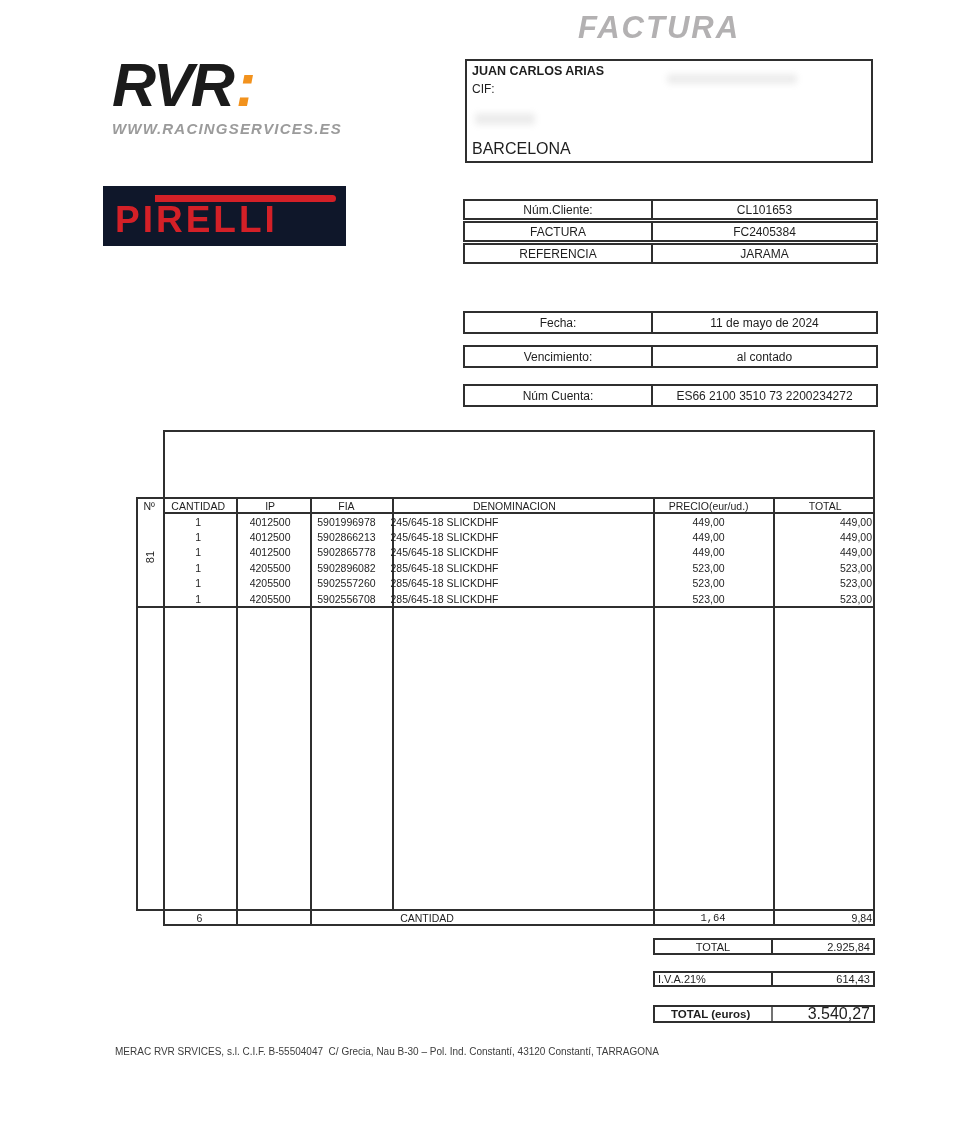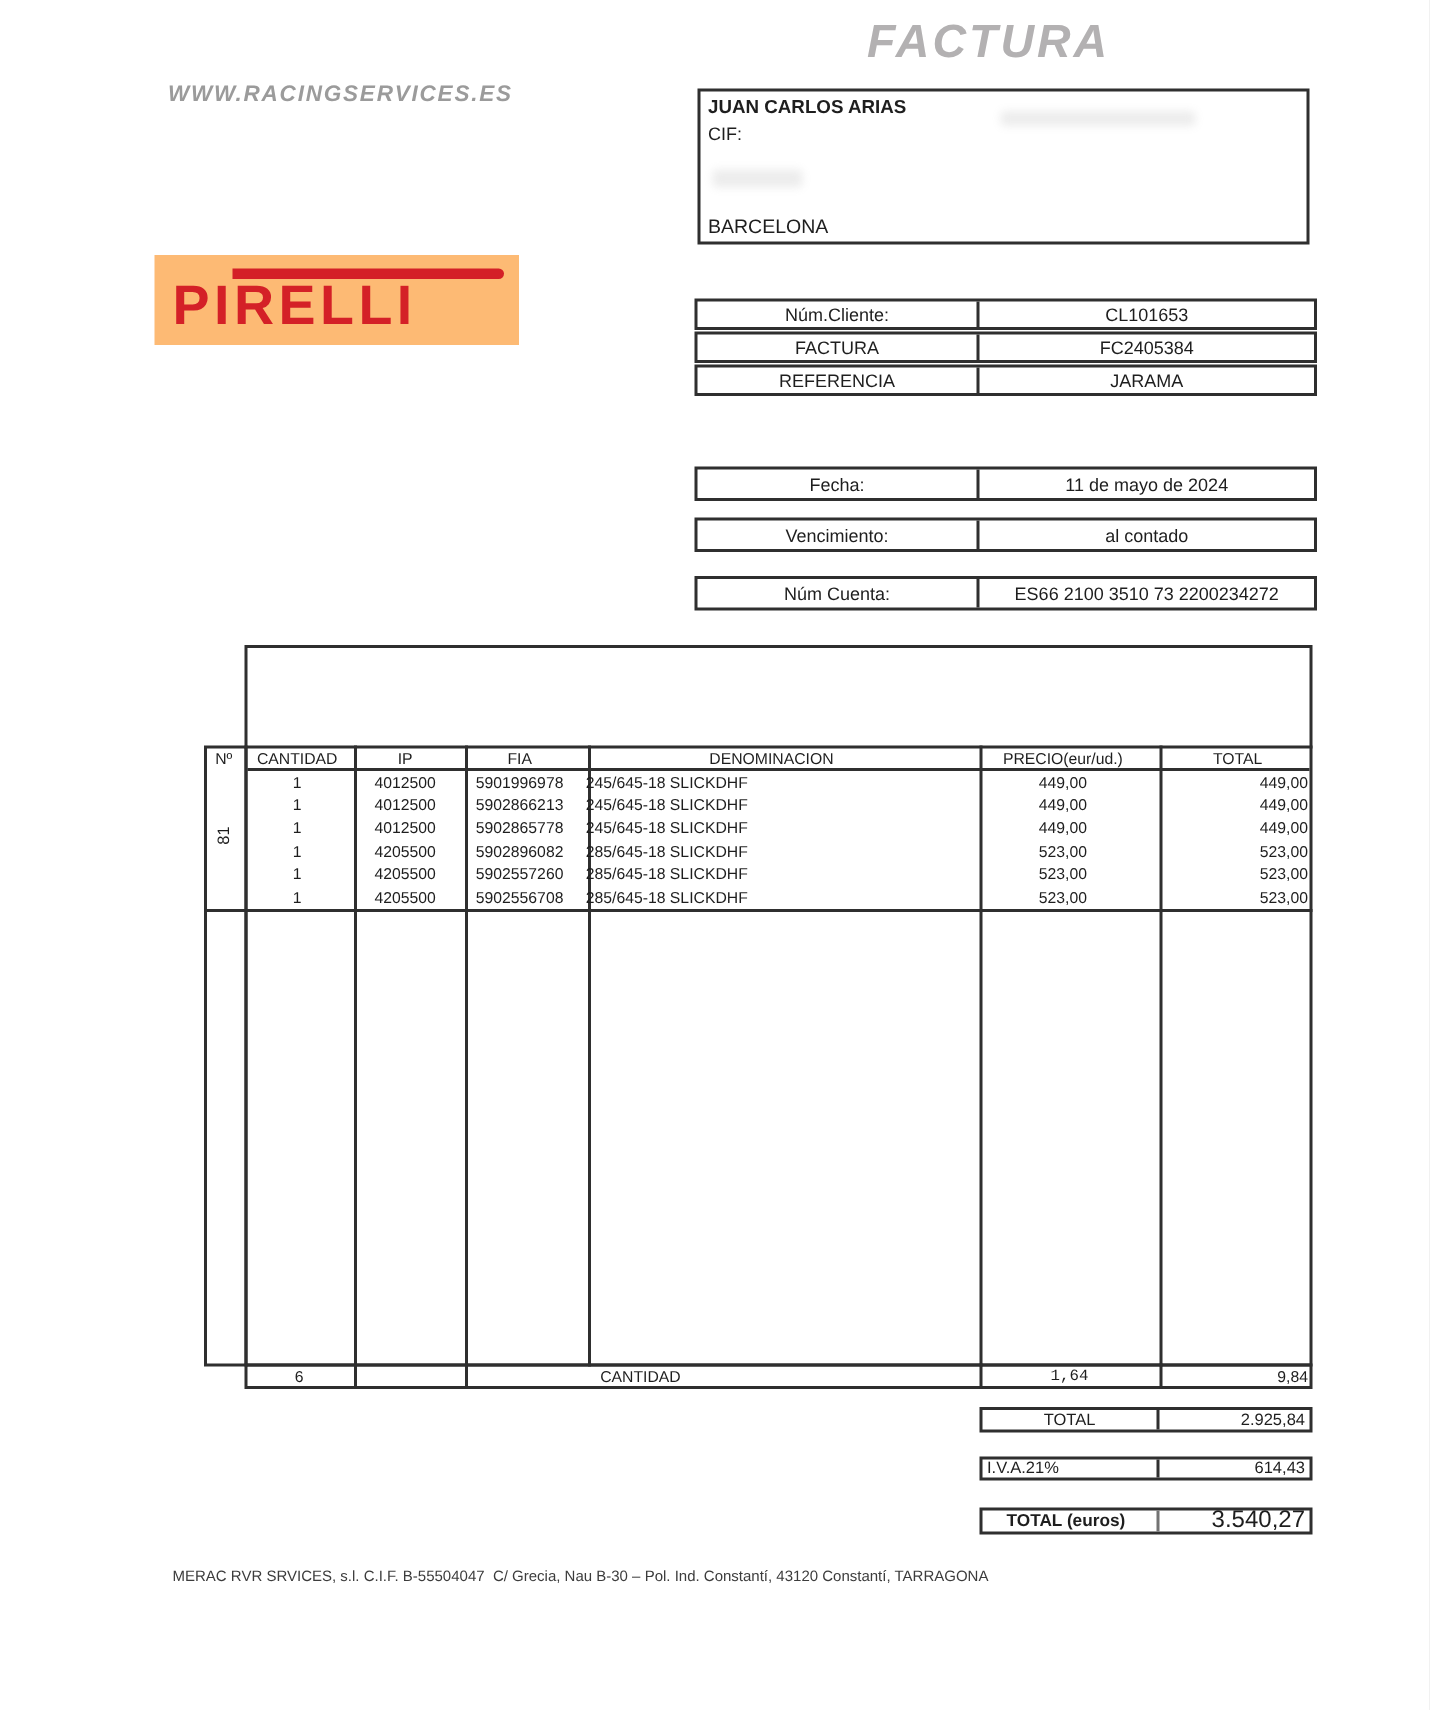--- a/index.html
+++ b/index.html
@@ -25,38 +25,38 @@
     letter-spacing:-3px; color:#1b1b1b; line-height:66px;
   }
   .rvr-colon { color:#f2921d; margin-left:4px; }
   .rvr-url {
     font-size:15px; font-style:italic; color:#9b9b9b;
     letter-spacing:1.2px; margin-top:2px; font-weight:bold;
   }
 
   
   .pirelli-box {
-    left:103px; top:170px; width:243px; height:60px;
-    background:#fdba74; overflow:hidden;
+    left:103px; top:186px; width:243px; height:60px;
+    background:#0f172a; overflow:hidden;
   }
   .pirelli-bar {
     position:absolute; left:52px; top:9px; right:10px; height:7px;
     background:#d42027; border-radius:0 4px 4px 0;
   }
   .pirelli-word {
     position:absolute; left:12px; top:12px; width:222px;
     font-size:37px; font-weight:bold; color:#d42027;
     letter-spacing:3px; line-height:44px;
   }
 
   
   .cust-box { left:465px; top:59px; width:408px; height:104px; border:2px solid #2f2f2f; }
   .cust-name { position:absolute; left:5px; top:3px; font-size:12.5px; font-weight:bold; }
   .cust-cif  { position:absolute; left:5px; top:21px; font-size:12px; }
-  .cust-city { position:absolute; left:5px; bottom:3px; font-size:13px; }
+  .cust-city { position:absolute; left:5px; bottom:3px; font-size:16px; }
   .smudge { position:absolute; background:#9a9a9a; opacity:0.18; filter:blur(3px); border-radius:3px; }
 
   
   .kv-box {
     position:absolute; width:415px; height:21px; border:2px solid #2f2f2f;
     display:flex; font-size:12px; align-items:stretch;
   }
   .kv-label {
     width:188px; border-right:2px solid #2f2f2f;
     display:flex; align-items:center; justify-content:center;
@@ -104,20 +104,21 @@
   }
 </style>
 </head>
 <body>
 
 <div class="page">
 
   <div class="abs doc-title">FACTURA</div>
 
   <div class="abs rvr-wrap">
+    <div class="rvr-text"><span>RVR</span><span class="rvr-colon">:</span></div>
     <div class="rvr-url">WWW.RACINGSERVICES.ES</div>
   </div>
 
   <div class="abs pirelli-box">
     <div class="pirelli-bar"></div>
     <div class="pirelli-word">PIRELLI</div>
   </div>
 
   <div class="abs cust-box">
     <div class="cust-name">JUAN CARLOS ARIAS</div>

